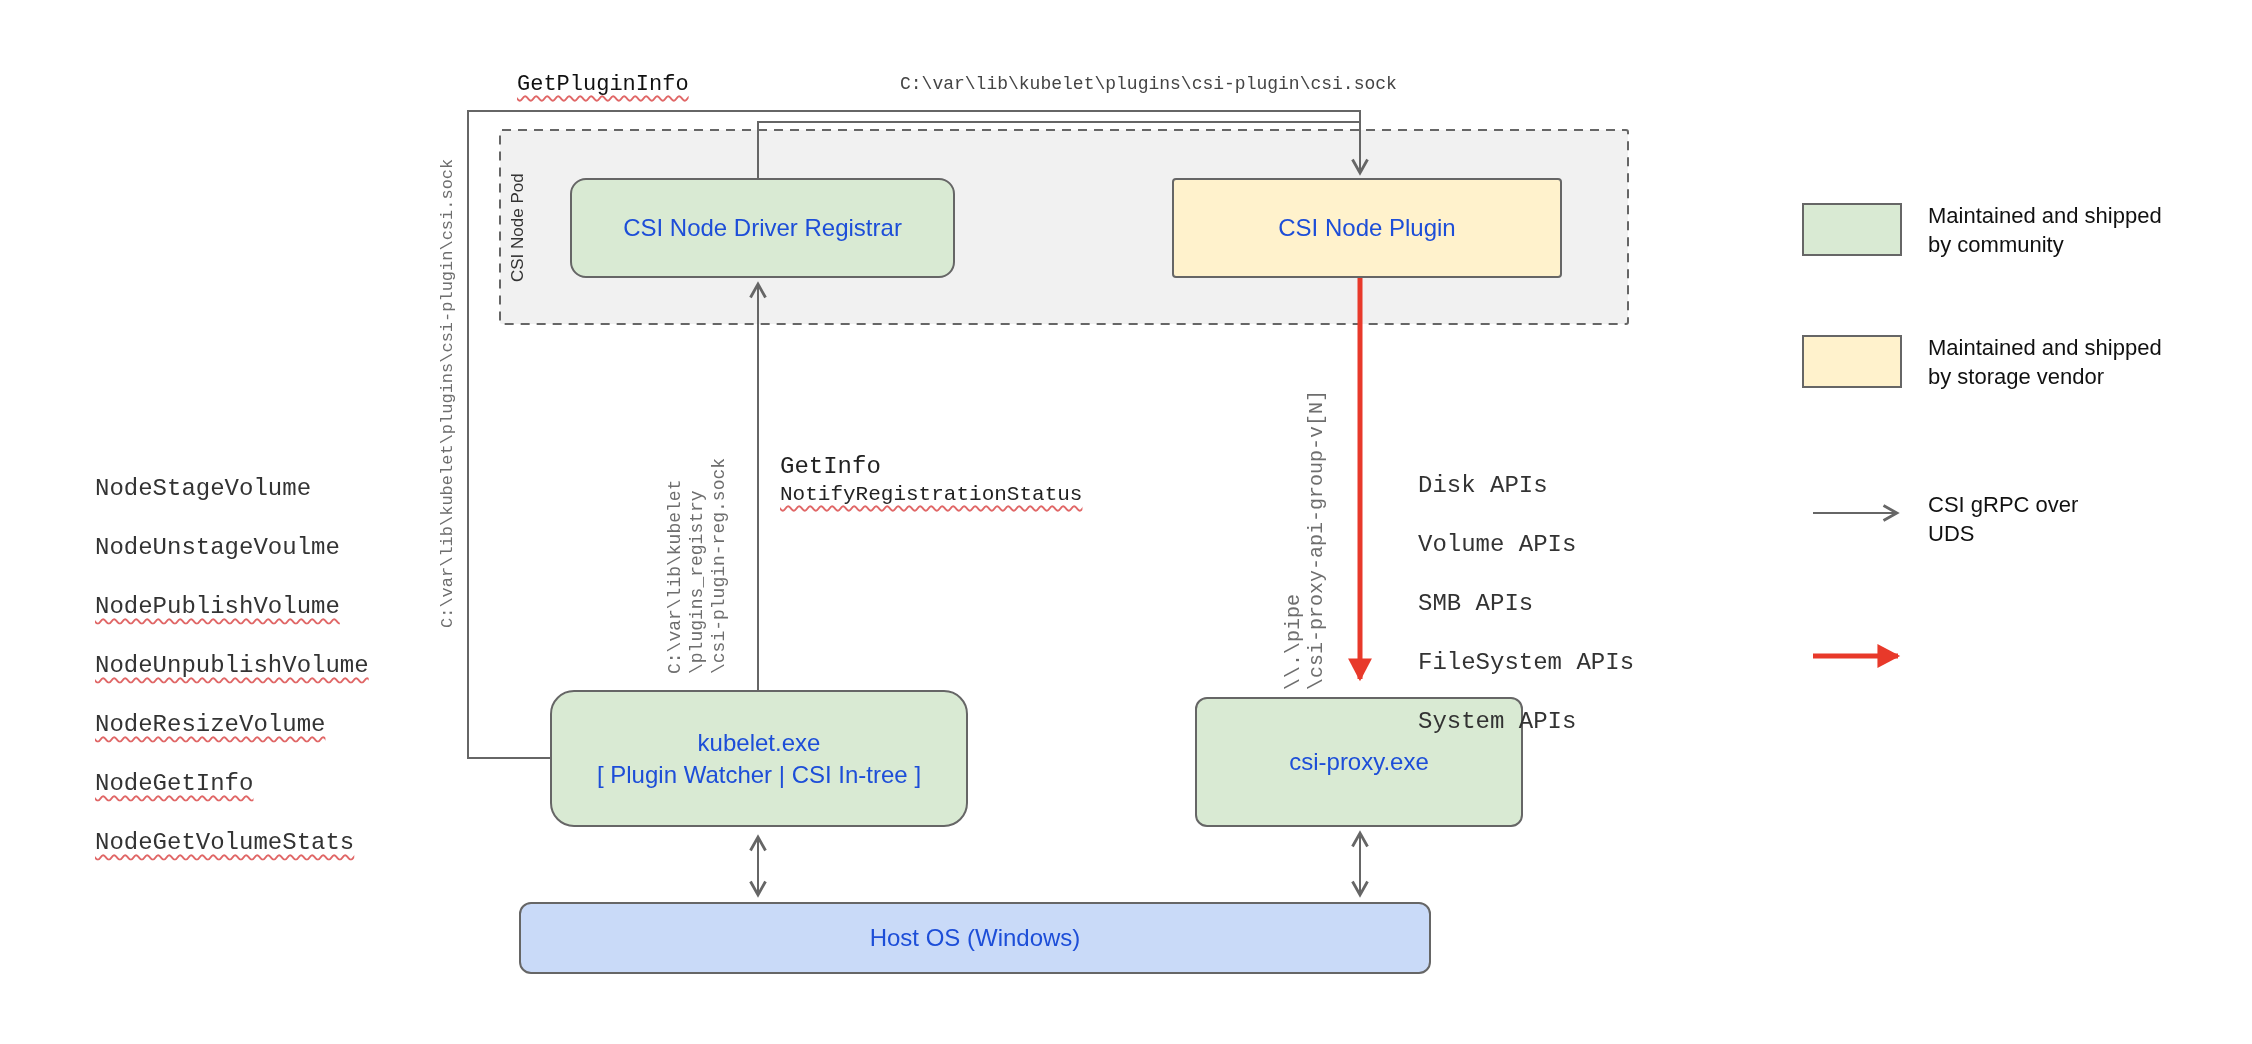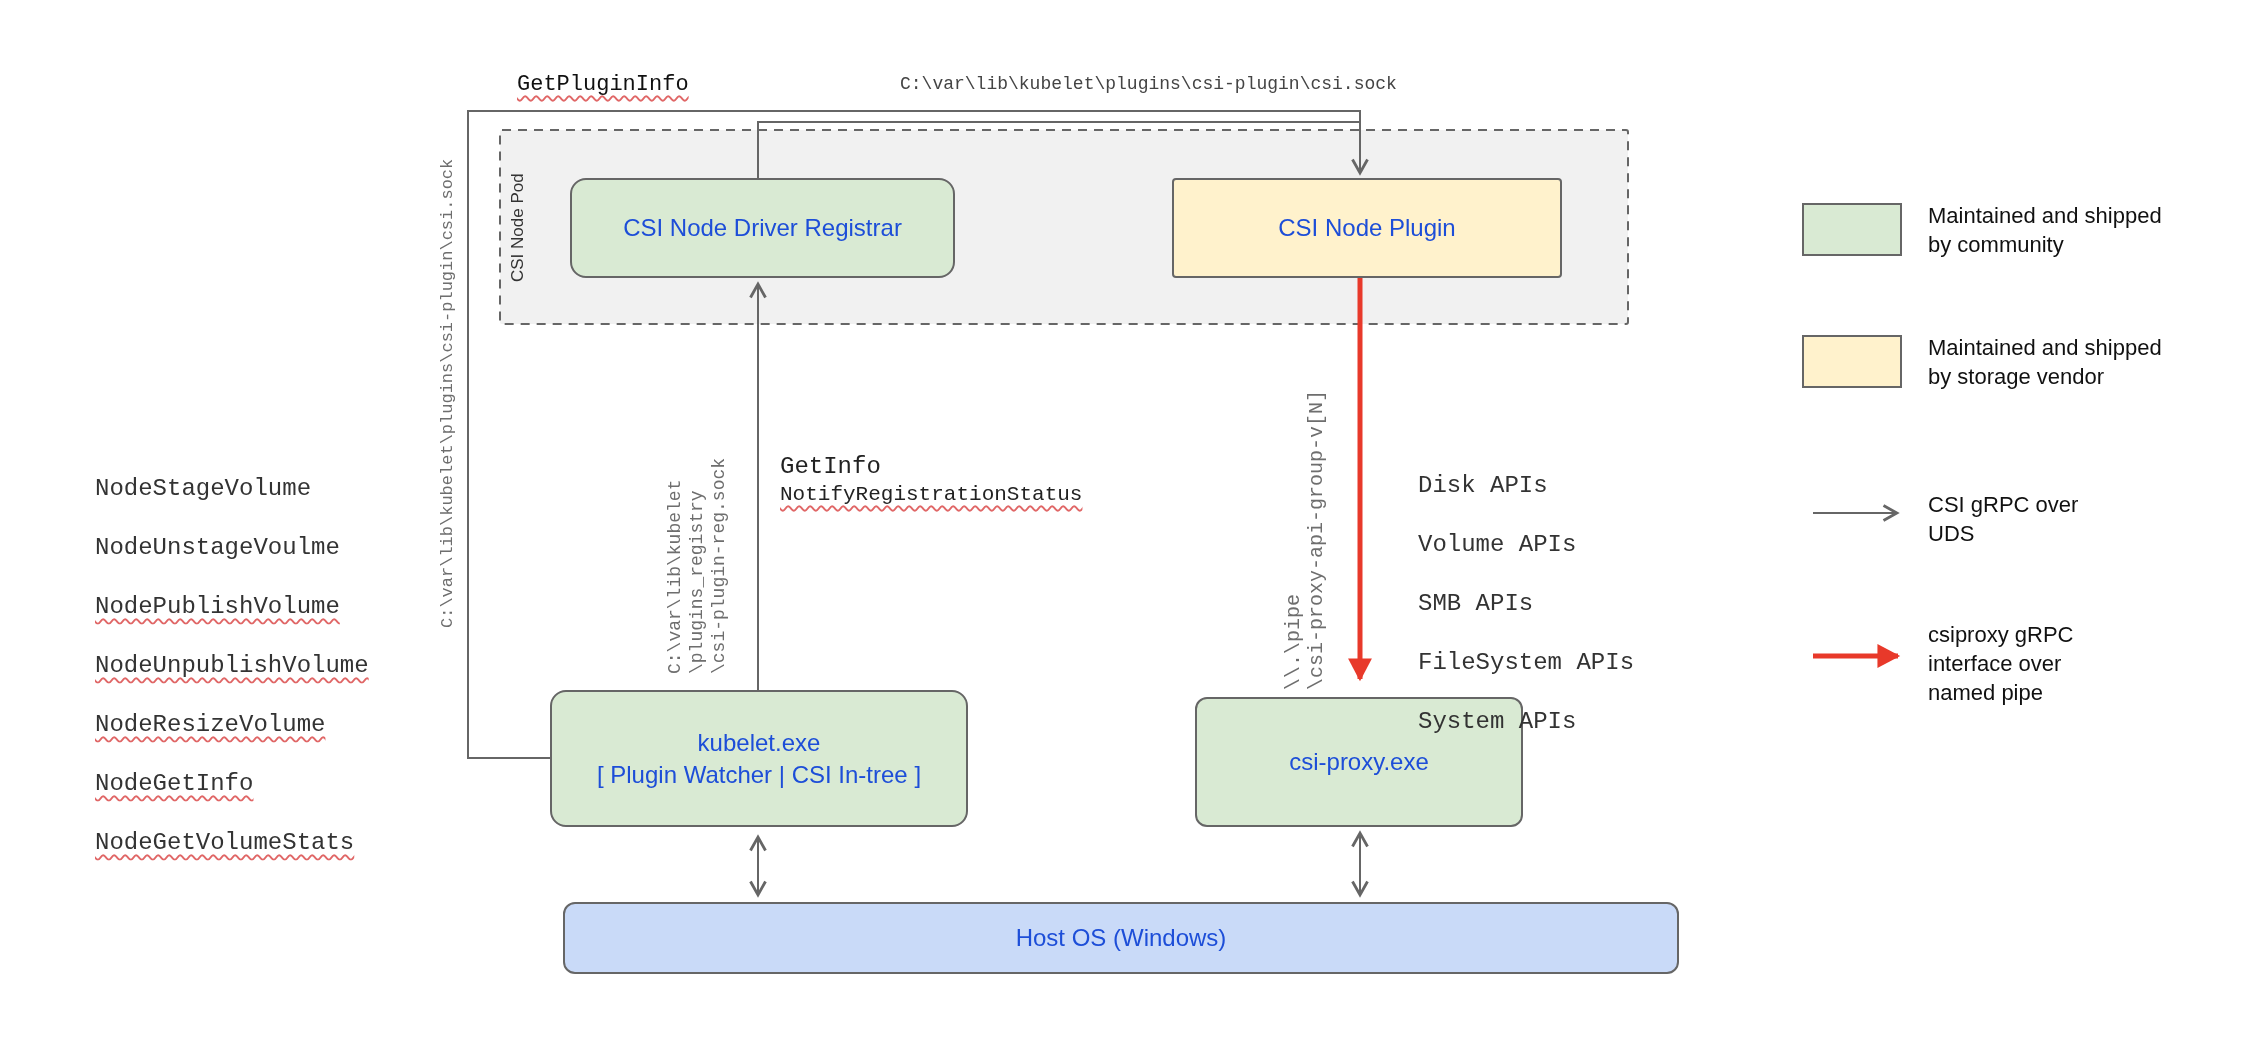--- a/index.html
+++ b/index.html
@@ -65,30 +65,30 @@
   </svg>
 
   <div class="box green" style="left:570px;top:178px;width:385px;height:100px;border-radius:16px;">
     <span>CSI Node Driver Registrar</span>
   </div>
 
   <div class="box yellow" style="left:1172px;top:178px;width:390px;height:100px;border-radius:4px;">
     <span>CSI Node Plugin</span>
   </div>
 
-  <div class="box green" style="left:550px;top:690px;width:418px;height:137px;border-radius:16px;">
+  <div class="box green" style="left:550px;top:690px;width:418px;height:137px;border-radius:24px;">
     <span>kubelet.exe
 [ Plugin Watcher | CSI In-tree ]</span>
   </div>
 
   <div class="box green" style="left:1195px;top:697px;width:328px;height:130px;border-radius:12px;">
     <span>csi-proxy.exe</span>
   </div>
 
-  <div class="box blue" style="left:519px;top:902px;width:1116px;height:72px;border-radius:12px;margin-left:44px;">
+  <div class="box blue" style="left:519px;top:902px;width:912px;height:72px;border-radius:12px;">
     <span>Host OS (Windows)</span>
   </div>
 
   <div class="label vert" style="left:508px;top:282px;font-size:17px;color:#333;">CSI Node Pod</div>
 
   <div class="label vert mono pathtext" style="left:437px;top:628px;font-size:17px;">C:\var\lib\kubelet\plugins\csi-plugin\csi.sock</div>
 
   <div class="label vert mono pathtext" style="left:664px;top:674px;">C:\var\lib\kubelet
 \plugins_registry
 \csi-plugin-reg.sock</div>
@@ -126,17 +126,14 @@
   <div class="label legend-text" style="left:1928px;top:201px;">Maintained and shipped
 by community</div>
 
   <div class="swatch yellow" style="left:1802px;top:335px;width:100px;height:53px;"></div>
   <div class="label legend-text" style="left:1928px;top:333px;">Maintained and shipped
 by storage vendor</div>
 
   <div class="label legend-text" style="left:1928px;top:490px;">CSI gRPC over
 UDS</div>
 
-  <div class="label legend-text" style="left:1928px;top:620px;">csiproxy gRPC
-interface over
-named pipe</div>
 
 </div>
 
 </body></html>

